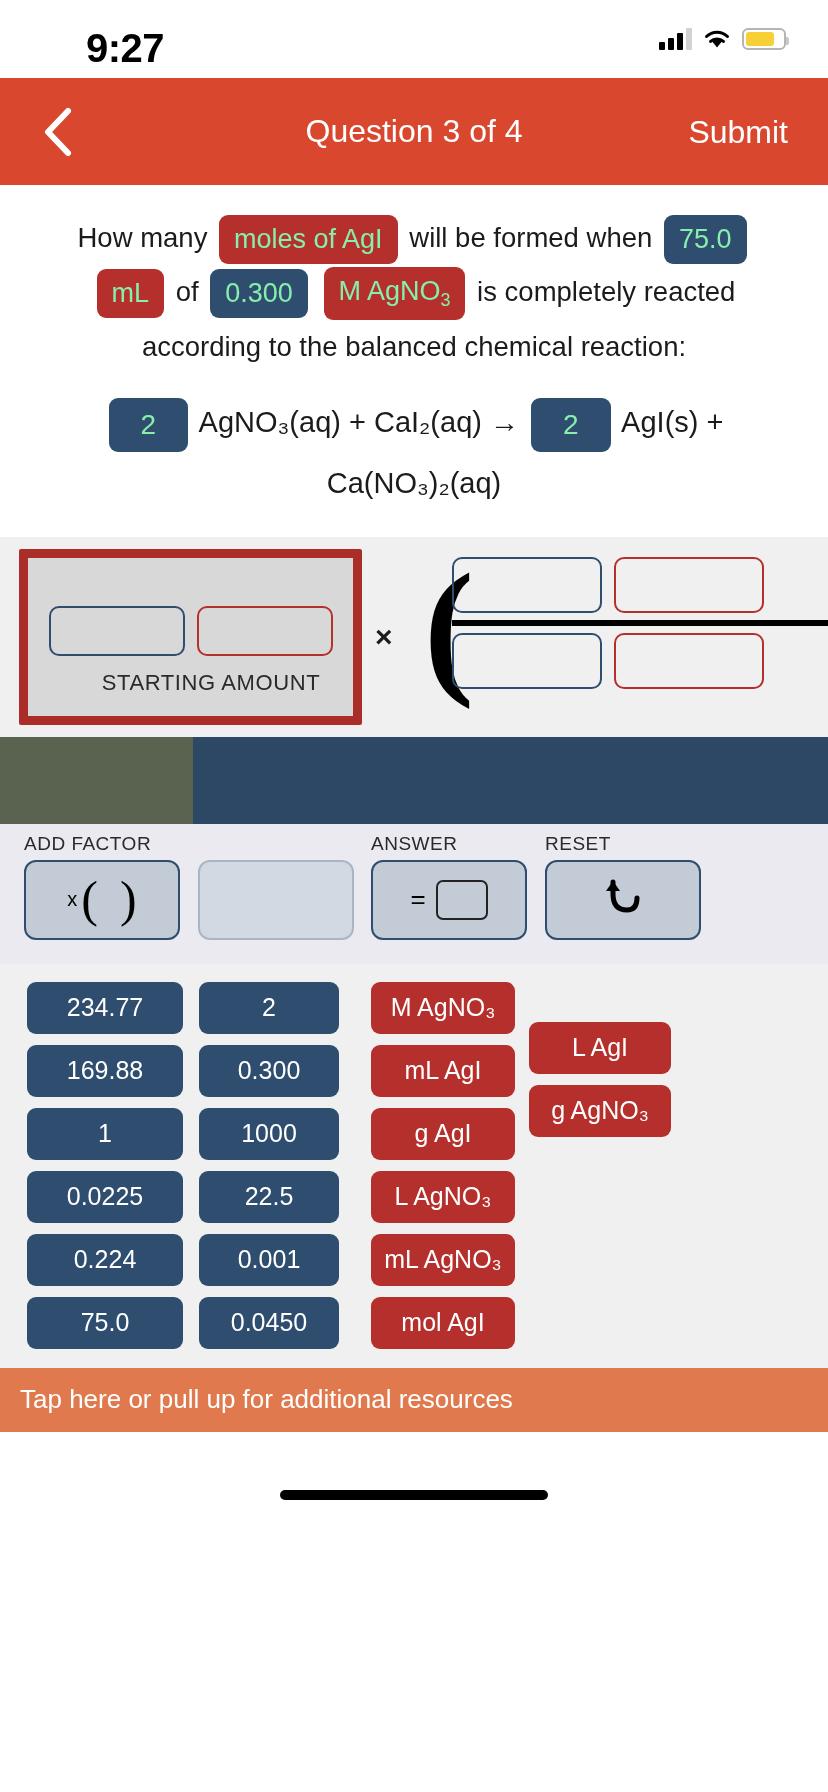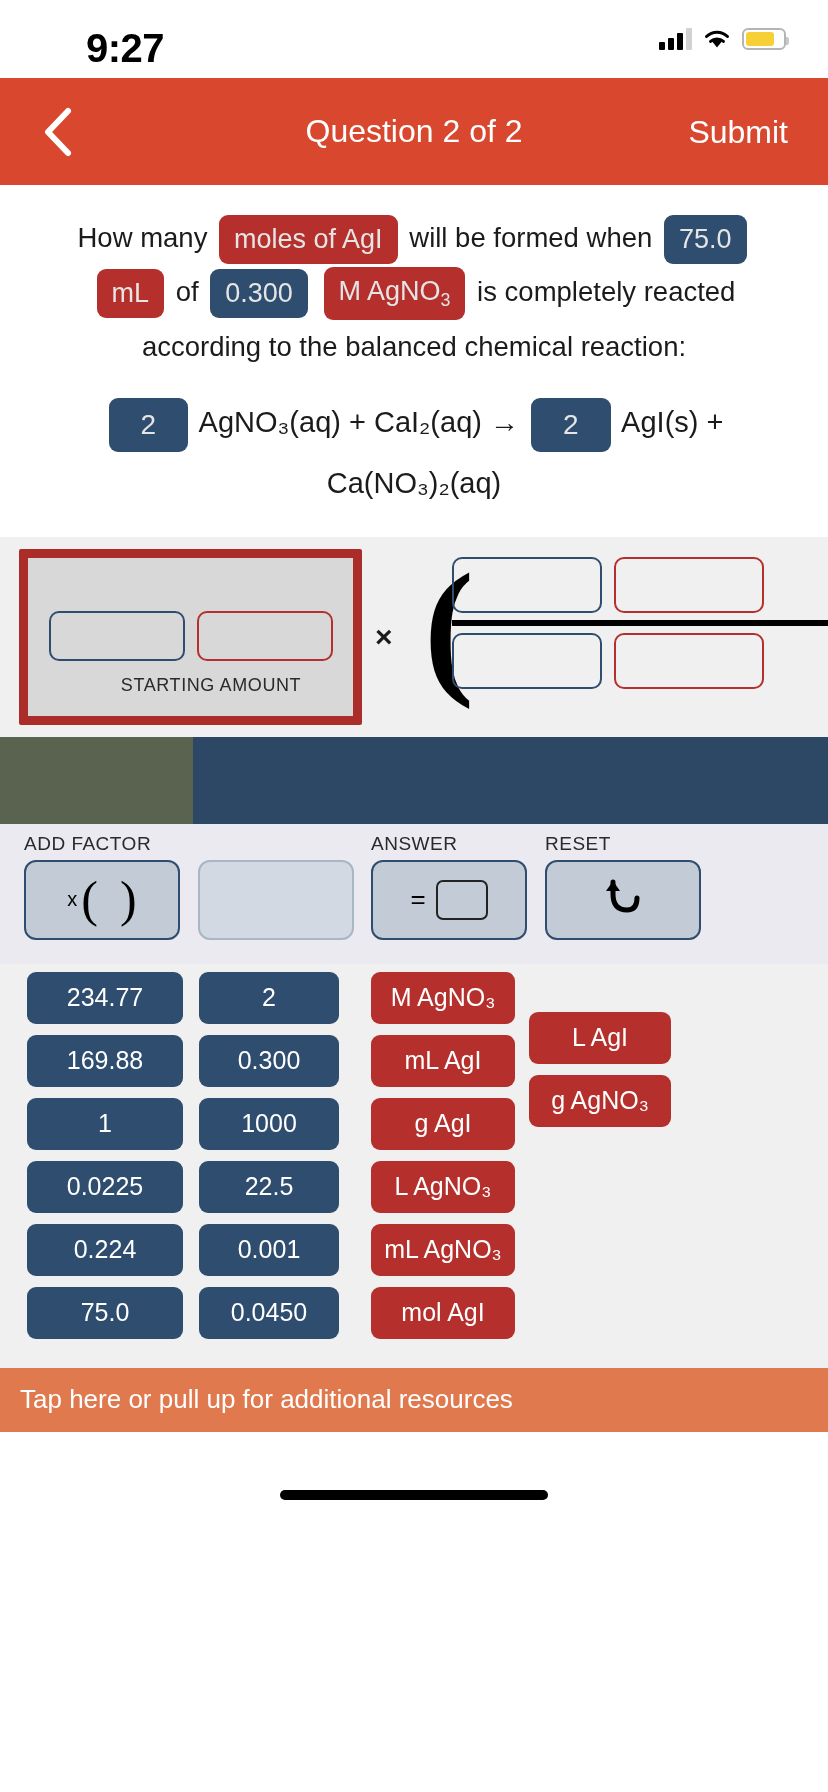--- a/index.html
+++ b/index.html
@@ -66,21 +66,21 @@
 
   
   .question {
     padding: 26px 40px 10px;
     text-align: center;
     font-size: 27.5px; color: #1b1b1b; line-height: 1.95;
   }
   .question .line { display: block; }
   .chip {
     display: inline-block; vertical-align: middle;
-    color: #e5e5e5; border-radius: 9px;
+    color: #86efac; border-radius: 9px;
     padding: 9px 15px; margin: 0 4px;
     font-size: 27px; line-height: 1.15;
   }
   .chip.red  { background: #b5302c; }
   .chip.navy { background: #2f4d6e; }
   .eqline {
     display: block; margin-top: 22px;
     font-size: 29px; line-height: 1.9;
   }
   .eqline .chip { padding: 11px 32px; font-size: 28px; }
@@ -102,21 +102,21 @@
     align-items: center; justify-content: flex-end;
     padding-bottom: 20px;
   }
   .slot-pair { display: flex; gap: 12px; margin-bottom: 14px; }
   .slot {
     width: 136px; height: 50px; border-radius: 10px; background: transparent;
   }
   .slot.blue { border: 2px solid #2f4d6e; }
   .slot.red  { border: 2px solid #b5302c; }
   .start-label {
-    font-size: 18px; color: #2a2a2a; letter-spacing: 0.6px; margin-left: 41px;
+    font-size: 22px; color: #2a2a2a; letter-spacing: 0.6px; margin-left: 41px;
   }
   .xmark {
     position: absolute; left: 375px; top: 50%; transform: translateY(-50%);
     font-size: 30px; font-weight: 700; color: #1b1b1b;
   }
   .paren {
     position: absolute; left: 424px; top: 32px;
     font-size: 150px; line-height: 0.76; color: #000;
     font-family: "Liberation Serif", serif; font-weight: 700;
   }
@@ -160,21 +160,21 @@
   .ans-glyph .bx { width: 52px; height: 40px; border: 2px solid #222; border-radius: 7px; }
   .reset-glyph { font-size: 46px; color: #000; line-height: 1; }
 
   
   .tiles {
     background: #f0f0f0;
     padding: 18px 0 28px 0;
     position: relative;
     height: 404px;
   }
-  .tile-col { position: absolute; top: 8px; }
+  .tile-col { position: absolute; top: 18px; }
   .tile {
     height: 52px; border-radius: 9px;
     display: flex; align-items: center; justify-content: center;
     color: #fff; font-size: 25px;
     margin-bottom: 11px; cursor: pointer;
     padding: 0 10px;
   }
   .tile.navy { background: #2f4d6e; }
   .tile.red  { background: #b5302c; }
   .col1 { left: 27px;  width: 156px; }
@@ -220,21 +220,21 @@
       </div>
   </div>
 </div>
 
 <div class="navbar">
   <div class="nav-back">
     <svg width="40" height="54" viewBox="0 0 40 54">
       <path d="M30 6 L10 27 L30 48" stroke="#fff" stroke-width="6" fill="none" stroke-linecap="round" stroke-linejoin="round"></path>
     </svg>
   </div>
-  <div class="nav-title">Question 2 of 2</div>
+  <div class="nav-title">Question 3 of 4</div>
   <div class="nav-submit">Submit</div>
 </div>
 
 <div class="question">
   <span class="line">
     <span>How many</span>
     <span class="chip red">moles of AgI</span>
     <span>will be formed when</span>
     <span class="chip navy">75.0</span>
   </span>

